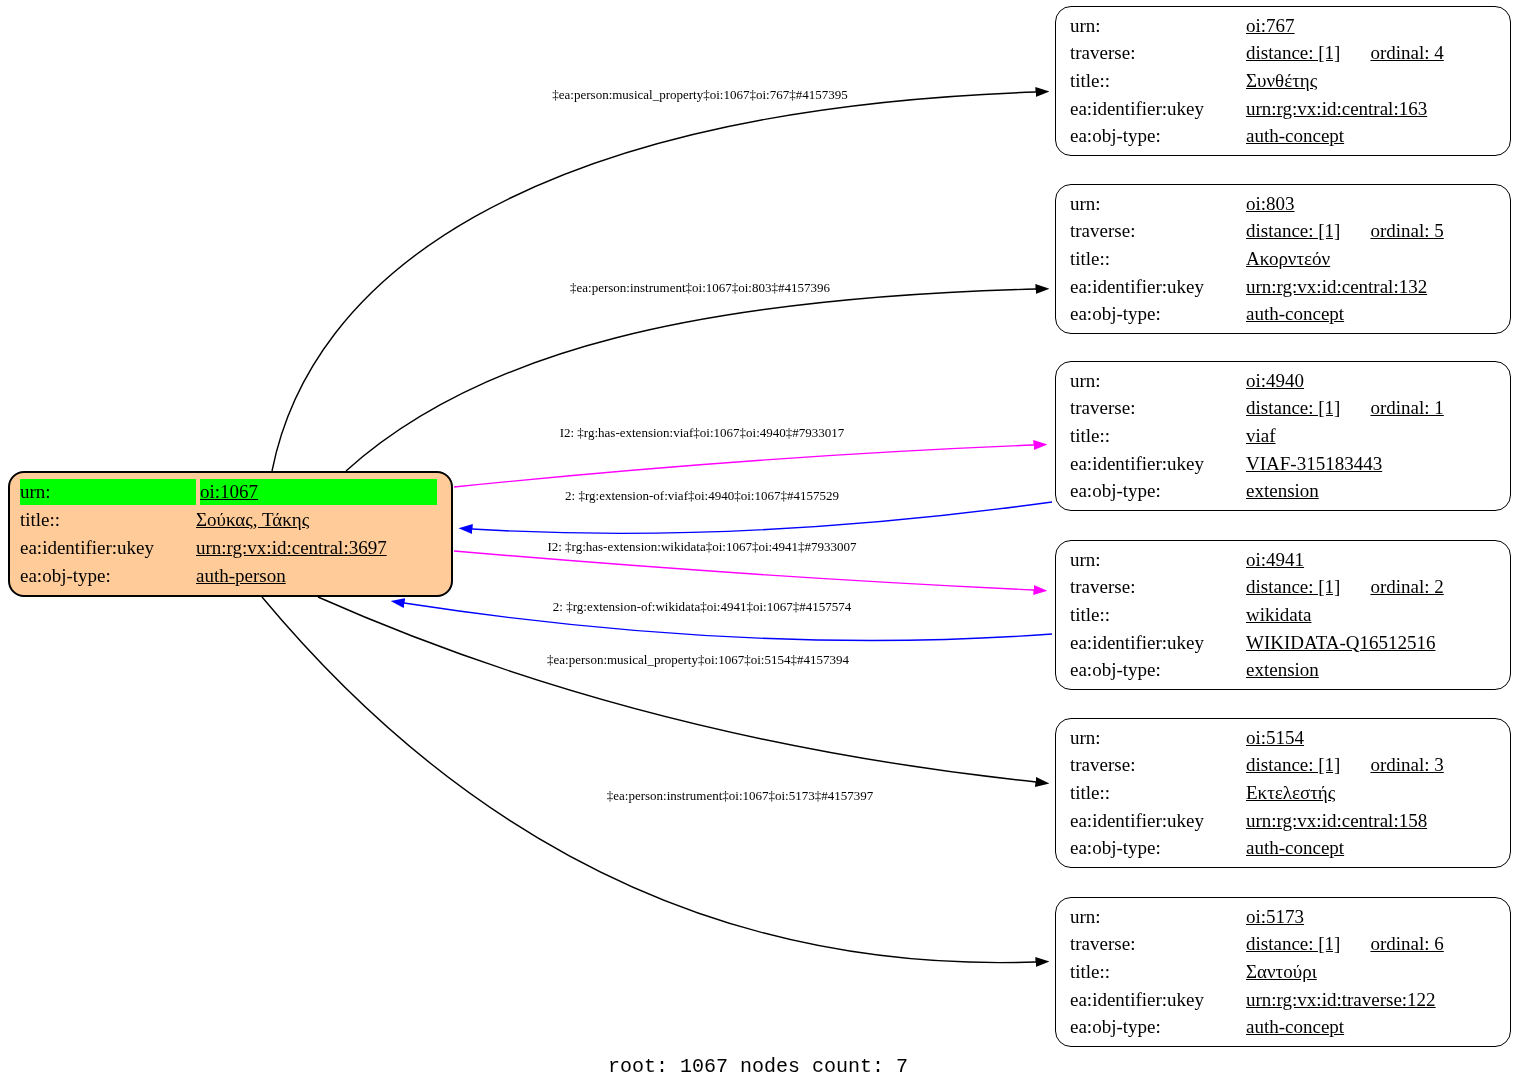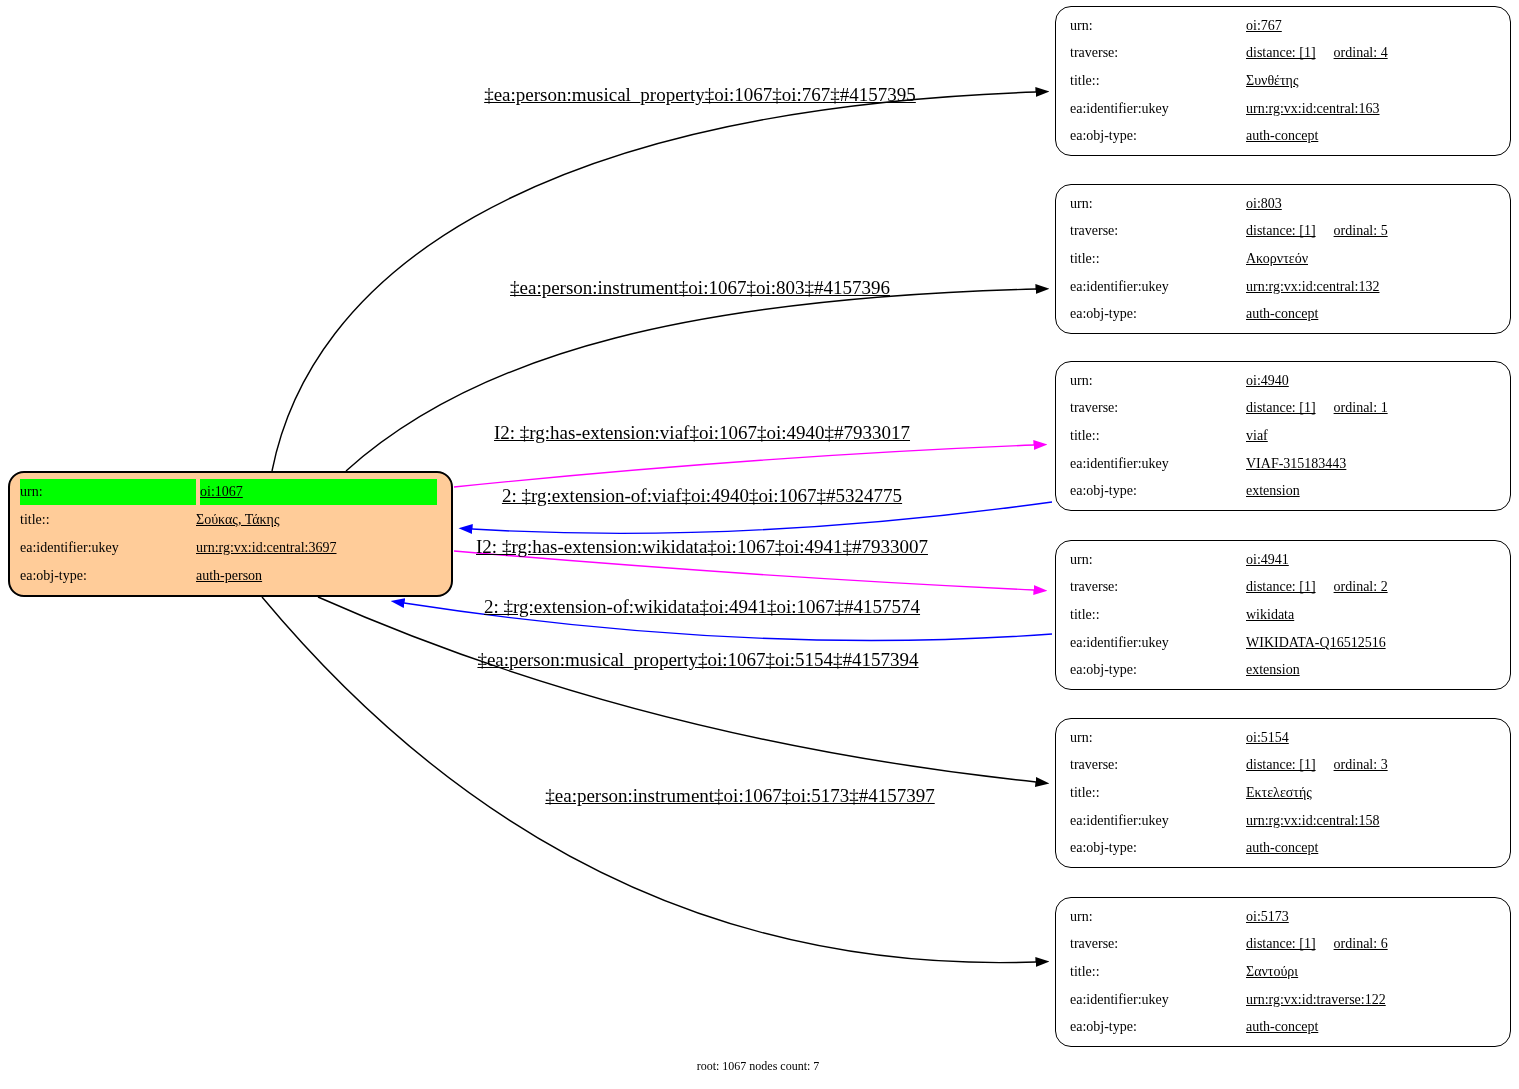--- a/index.html
+++ b/index.html
@@ -21,35 +21,35 @@
     border-radius:16px;
     padding:5px 14px;
     display:flex;flex-direction:column;justify-content:center;
   }
   .gnode.center{
     left:8px;top:471px;width:445px;height:126px;
     background:var(--node-fill,#ffcc99);
     border-width:2px;
     padding:0 14px 0 10px;
   }
-  .row{display:flex;align-items:center;height:28px;font-size:14px;white-space:nowrap;}
+  .row{display:flex;align-items:center;height:28px;font-size:19px;white-space:nowrap;}
   .k{flex:0 0 176px;}
   .v{flex:1;text-decoration:underline;}
-  .trav{display:flex;gap:18px;}
+  .trav{display:flex;gap:30px;}
   .center .k.hl,.center .v.hl{background:var(--highlight,#00ff00);height:26px;display:flex;align-items:center;}
   .center .k.hl{margin-right:4px;}
   .edge-label{
     position:absolute;
     transform:translate(-50%,-50%);
-    font-size:19px;white-space:nowrap;text-decoration:underline;
+    font-size:13px;white-space:nowrap;
   }
   .graph-label{
     position:absolute;left:758px;top:1066px;
     transform:translate(-50%,-50%);
-    font-size:12px;white-space:nowrap;
+    font-size:20px;white-space:nowrap;font-family:Liberation Mono, monospace;
   }
   .e-black{stroke:var(--edge-black,#000);}
   .e-magenta{stroke:var(--edge-magenta,#f0f);}
   .e-blue{stroke:var(--edge-blue,#00f);}
   path.edge{fill:none;stroke-width:1.4px;}
 </style>
 </head>
 <body>
 
 <div id="canvas">
@@ -247,21 +247,21 @@
       </div>
     <div class="row">
         <span class="k">ea:obj-type:</span>
         <span class="v">auth-concept</span>
       </div>
   </div>
 
   <div class="edge-label" style="left:700px;top:95px">‡ea:person:musical_property‡oi:1067‡oi:767‡#4157395</div>
   <div class="edge-label" style="left:700px;top:288px">‡ea:person:instrument‡oi:1067‡oi:803‡#4157396</div>
   <div class="edge-label" style="left:702px;top:433px">I2: ‡rg:has-extension:viaf‡oi:1067‡oi:4940‡#7933017</div>
-  <div class="edge-label" style="left:702px;top:496px">2: ‡rg:extension-of:viaf‡oi:4940‡oi:1067‡#5324775</div>
+  <div class="edge-label" style="left:702px;top:496px">2: ‡rg:extension-of:viaf‡oi:4940‡oi:1067‡#4157529</div>
   <div class="edge-label" style="left:702px;top:547px">I2: ‡rg:has-extension:wikidata‡oi:1067‡oi:4941‡#7933007</div>
   <div class="edge-label" style="left:702px;top:607px">2: ‡rg:extension-of:wikidata‡oi:4941‡oi:1067‡#4157574</div>
   <div class="edge-label" style="left:698px;top:660px">‡ea:person:musical_property‡oi:1067‡oi:5154‡#4157394</div>
   <div class="edge-label" style="left:740px;top:796px">‡ea:person:instrument‡oi:1067‡oi:5173‡#4157397</div>
 
   <div class="graph-label">root: 1067 nodes count: 7</div>
 
 </div>
 
 </body></html>

